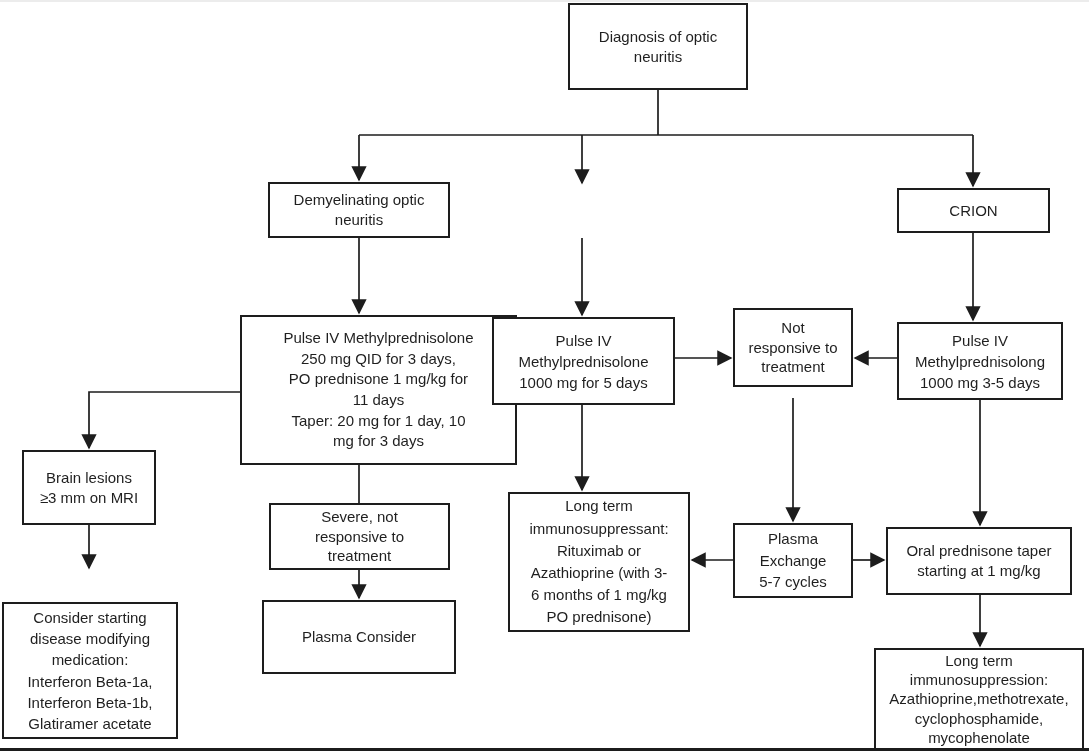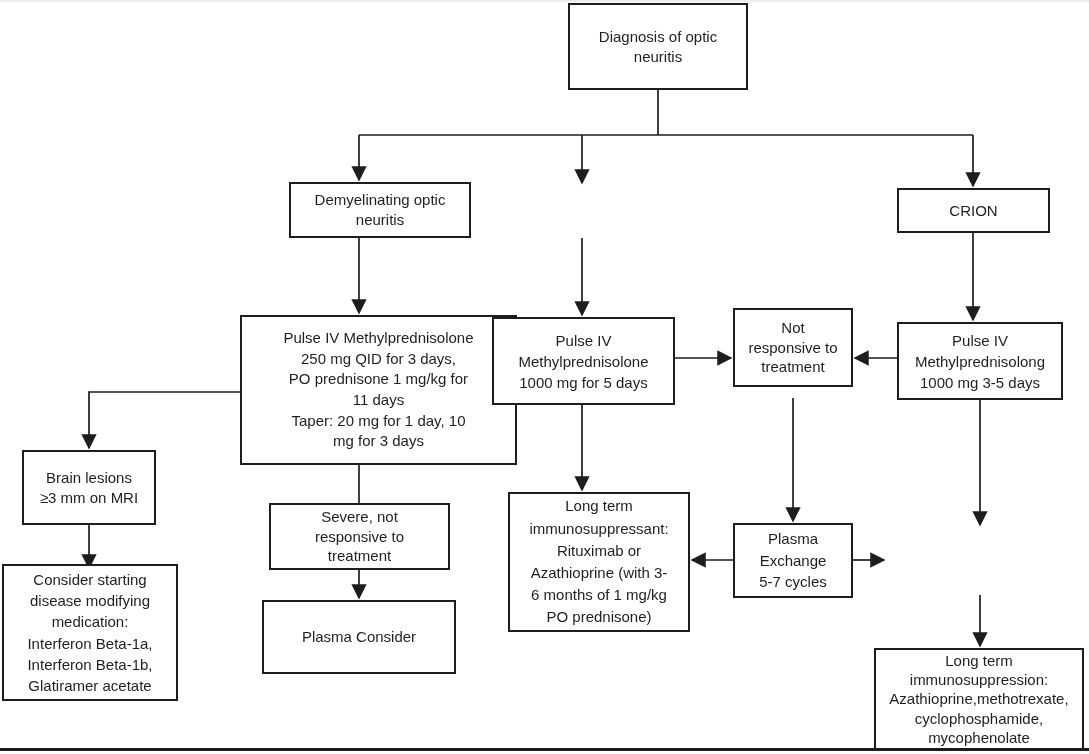--- a/index.html
+++ b/index.html
@@ -14,29 +14,29 @@
   svg.wires{position:absolute;left:0;top:0;pointer-events:none;}
   .node{
     position:absolute;box-sizing:border-box;
     background:#ffffff;border:2px solid #1d1d1d;
     display:flex;align-items:center;justify-content:center;
     text-align:center;white-space:pre-line;
     font-size:15px;line-height:1.32;color:#1f1f1f;
     padding:2px 3px;
   }
   .n-diagnosis{left:568px;top:3px;width:180px;height:87px;}
-  .n-demyelinating{left:268px;top:182px;width:182px;height:56px;margin-left:21px;}
+  .n-demyelinating{left:268px;top:182px;width:182px;height:56px;}
   .n-neuromyelitis{left:492px;top:185px;width:180px;height:53px;}
   .n-crion{left:897px;top:188px;width:153px;height:45px;}
   .n-pulse_demyel{left:240px;top:315px;width:277px;height:150px;line-height:1.38;}
   .n-pulse_nmo{left:492px;top:317px;width:183px;height:88px;line-height:1.4;}
   .n-not_responsive{left:733px;top:308px;width:120px;height:79px;}
   .n-pulse_crion{left:897px;top:322px;width:166px;height:78px;line-height:1.4;}
   .n-brain_lesions{left:22px;top:450px;width:134px;height:75px;}
-  .n-consider{left:2px;top:564px;width:176px;height:137px;line-height:1.42;}
+  .n-consider{left:2px;top:602px;width:176px;height:137px;line-height:1.42;}
   .n-severe{left:269px;top:503px;width:181px;height:67px;}
   .n-plasma_exchange{left:262px;top:600px;width:194px;height:74px;}
   .n-lt_suppressant{left:508px;top:492px;width:182px;height:140px;line-height:1.48;}
   .n-plasma_cycles{left:733px;top:523px;width:120px;height:75px;line-height:1.45;}
   .n-oral_taper{left:886px;top:527px;width:186px;height:68px;}
   .n-lt_suppression{left:874px;top:648px;width:210px;height:100px;line-height:1.28;border-bottom:none;}
 </style>
 </head>
 <body>
 
@@ -110,20 +110,22 @@
   <div class="node n-plasma_exchange">Plasma Consider</div>
   <div class="node n-lt_suppressant">Long term
 immunosuppressant:
 Rituximab or
 Azathioprine (with 3-
 6 months of 1 mg/kg
 PO prednisone)</div>
   <div class="node n-plasma_cycles">Plasma
 Exchange
 5-7 cycles</div>
+  <div class="node n-oral_taper">Oral prednisone taper
+starting at 1 mg/kg</div>
   <div class="node n-lt_suppression">Long term
 immunosuppression:
 Azathioprine,methotrexate,
 cyclophosphamide,
 mycophenolate</div>
 
   <div class="top-edge"></div>
   <div class="bottom-edge"></div>
 </div>
 

